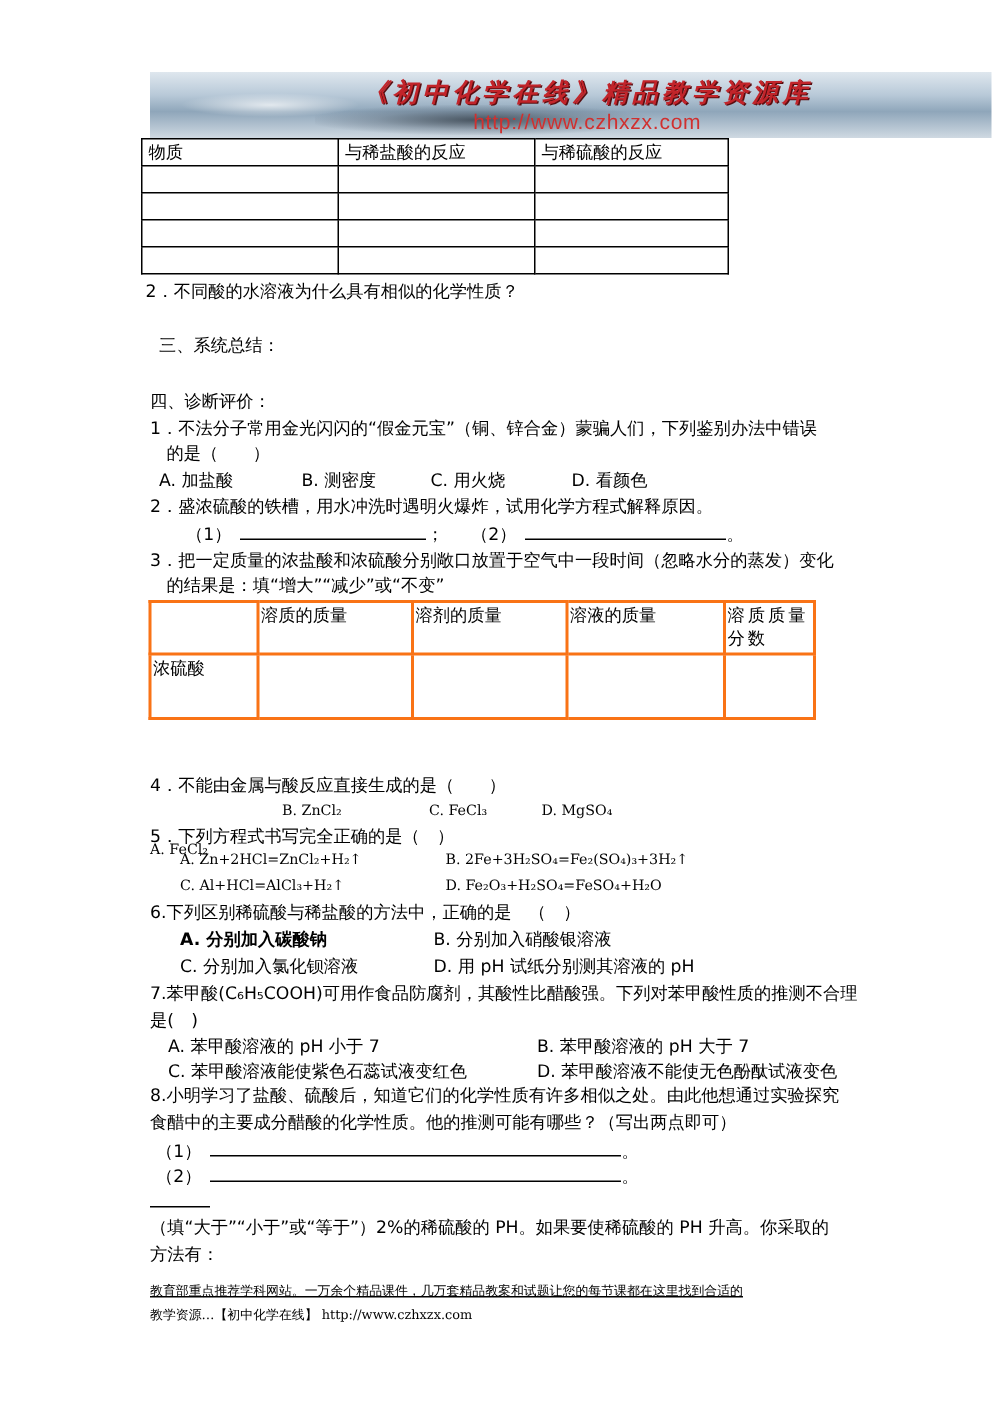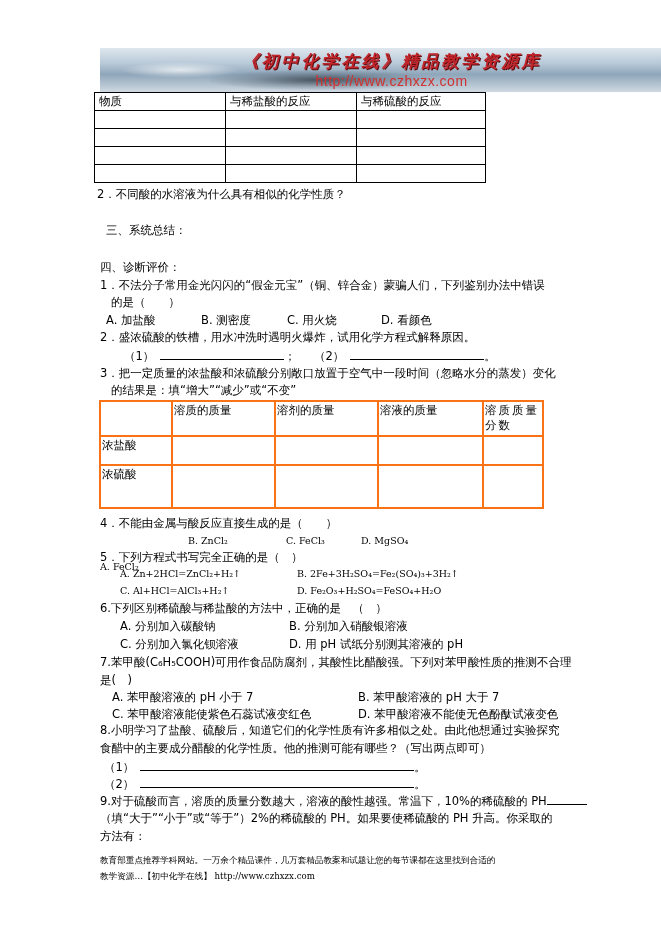--- a/index.html
+++ b/index.html
@@ -96,27 +96,20 @@
 
 <table id="t2">
   <tbody>
       <tr style="height:35px;">
     <td style="width:69px"></td>
     <td style="width:100px">溶质的质量</td>
     <td style="width:100px">溶剂的质量</td>
     <td style="width:102px">溶液的质量</td>
     <td style="white-space:normal;word-break:break-all;letter-spacing:2px;">溶质质量分数</td>
   </tr>
-  <tr style="height:29px;">
-    <td>浓盐酸</td>
-    <td></td>
-    <td></td>
-    <td></td>
-    <td></td>
-  </tr>
   <tr style="height:43px;">
     <td>浓硫酸</td>
     <td></td>
     <td></td>
     <td></td>
     <td></td>
   </tr>
 </tbody>
   </table>
 
@@ -126,21 +119,21 @@
 <div class="abs small" style="left:286px;top:535px;">C. FeCl₃</div>
 <div class="abs small" style="left:361px;top:535px;">D. MgSO₄</div>
 
 <div class="abs" style="left:100px;top:550px;">5．下列方程式书写完全正确的是（　）</div>
 <div class="abs small" style="left:120px;top:568px;">A. Zn+2HCl=ZnCl₂+H₂↑</div>
 <div class="abs small" style="left:297px;top:568px;text-align:center;">B. 2Fe+3H₂SO₄=Fe₂(SO₄)₃+3H₂↑</div>
 <div class="abs small" style="left:120px;top:585px;">C. Al+HCl=AlCl₃+H₂↑</div>
 <div class="abs small" style="left:297px;top:585px;">D. Fe₂O₃+H₂SO₄=FeSO₄+H₂O</div>
 
 <div class="abs" style="left:100px;top:601px;">6.下列区别稀硫酸与稀盐酸的方法中，正确的是　（　）</div>
-<div class="abs" style="left:120px;top:619px;">A. 分别加入碳酸钠</div>
+<div class="abs" style="left:120px;top:619px;font-weight:bold;">A. 分别加入碳酸钠</div>
 <div class="abs" style="left:289px;top:619px;">B. 分别加入硝酸银溶液</div>
 <div class="abs" style="left:120px;top:637px;">C. 分别加入氯化钡溶液</div>
 <div class="abs" style="left:289px;top:637px;">D. 用 pH 试纸分别测其溶液的 pH</div>
 
 <div class="abs" style="left:100px;top:655px;">7.苯甲酸(C₆H₅COOH)可用作食品防腐剂，其酸性比醋酸强。下列对苯甲酸性质的推测不合理</div>
 <div class="abs" style="left:100px;top:673px;">是(　)</div>
 <div class="abs" style="left:112px;top:690px;">A. 苯甲酸溶液的 pH 小于 7</div>
 <div class="abs" style="left:358px;top:690px;">B. 苯甲酸溶液的 pH 大于 7</div>
 <div class="abs" style="left:112px;top:707px;">C. 苯甲酸溶液能使紫色石蕊试液变红色</div>
 <div class="abs" style="left:358px;top:707px;">D. 苯甲酸溶液不能使无色酚酞试液变色</div>
@@ -148,22 +141,22 @@
 <div class="abs" style="left:100px;top:723px;">8.小明学习了盐酸、硫酸后，知道它们的化学性质有许多相似之处。由此他想通过实验探究</div>
 <div class="abs" style="left:100px;top:741px;">食醋中的主要成分醋酸的化学性质。他的推测可能有哪些？（写出两点即可）</div>
 <div class="abs" style="left:104px;top:759px;">
   <span>（1）</span><span class="line" style="width:274px;margin-left:6px;"></span><span>。</span>
 </div>
 <div class="abs" style="left:104px;top:776px;">
   <span>（2）</span><span class="line" style="width:274px;margin-left:6px;"></span><span>。</span>
 </div>
 
 <div class="abs" style="left:100px;top:793px;">
-  <span>9.对于硫酸而言，溶质的质量分数越大，溶液的酸性越强。常温下，10%的稀硫酸的 PH</span><span class="blank-u"></span>
+  <span class="blank-u"></span>
 </div>
 <div class="abs" style="left:100px;top:811px;">（填“大于”“小于”或“等于”）2%的稀硫酸的 PH。如果要使稀硫酸的 PH 升高。你采取的</div>
 <div class="abs" style="left:100px;top:829px;">方法有：</div>
 
-<div class="abs footer" style="left:100px;top:855px;">教育部重点推荐学科网站。一万余个精品课件，几万套精品教案和试题让您的每节课都在这里找到合适的</div>
+<div class="abs footer" style="left:100px;top:855px;text-decoration:underline;">教育部重点推荐学科网站。一万余个精品课件，几万套精品教案和试题让您的每节课都在这里找到合适的</div>
 <div class="abs footer" style="left:100px;top:871px;">
   <span>教学资源…【初中化学在线】</span>
   <span>http://www.czhxzx.com</span>
 </div>
 
 </body></html>

